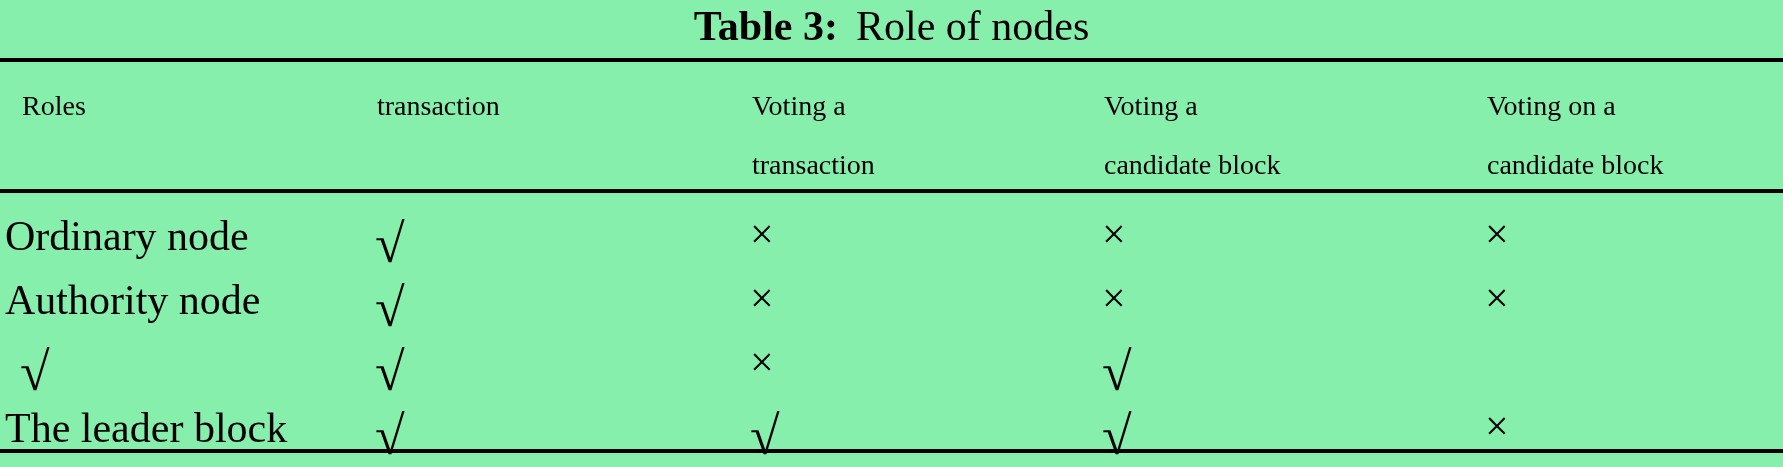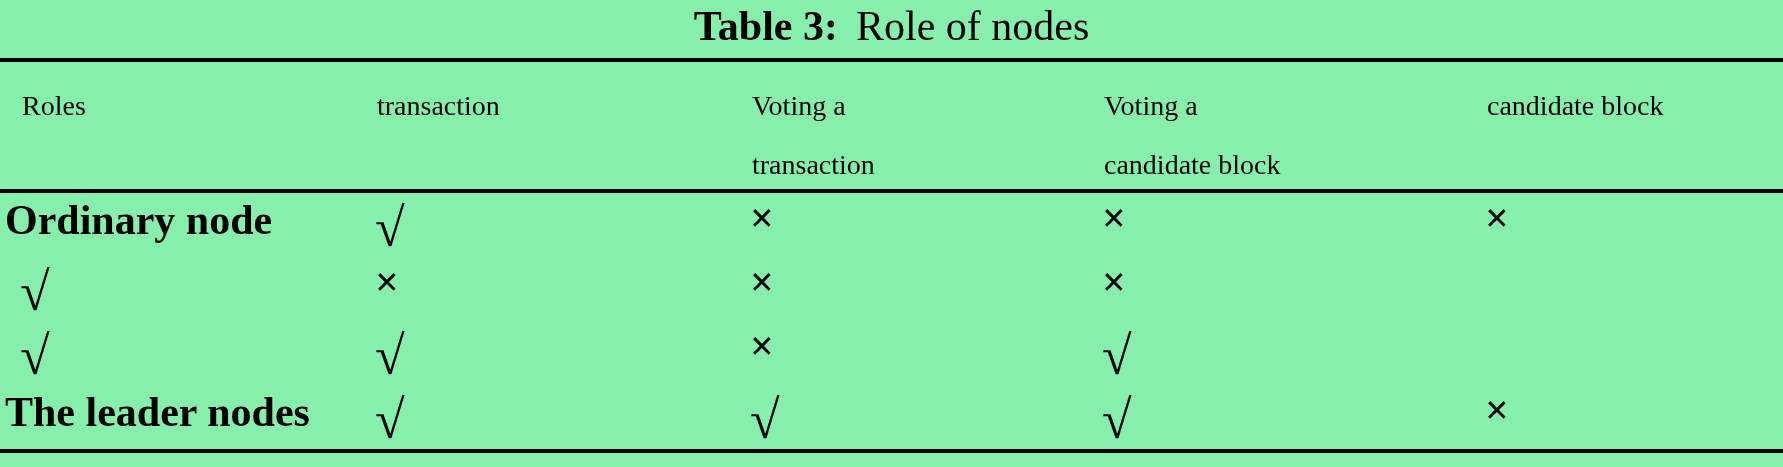--- a/index.html
+++ b/index.html
@@ -47,22 +47,21 @@
     padding-left: 22px;
     overflow: visible;
     white-space: nowrap;
   }
   .header-cell .hline {
     display: block;
   }
   .body-row {
     height: 64px;
     box-sizing: border-box;
-    padding-top: 4px;
-    font-weight: bold;
+    padding-top: 20px;
   }
   .role-cell {
     font-size: 42px;
     line-height: 46px;
     padding-left: 5px;
     white-space: nowrap;
   }
   .mark-cell {
     padding-left: 20px;
     line-height: 46px;
@@ -103,50 +102,52 @@
     </div>
     <div class="header-cell">
       <span class="hline">Voting a</span>
       <span class="hline">transaction</span>
     </div>
     <div class="header-cell">
       <span class="hline">Voting a</span>
       <span class="hline">candidate block</span>
     </div>
     <div class="header-cell">
+      <span class="hline">Voting on a</span>
       <span class="hline">candidate block</span>
     </div>
   </div>
 
   <div class="rule"></div>
 
   <div class="cols body-row">
     <div class="role-cell">Ordinary node</div>
     <div class="mark-cell"><span class="mark check">√</span></div>
     <div class="mark-cell"><span class="mark cross">×</span></div>
     <div class="mark-cell"><span class="mark cross">×</span></div>
     <div class="mark-cell"><span class="mark cross">×</span></div>
   </div>
 
   <div class="cols body-row">
+    <div class="role-cell">Authority node</div>
     <div class="mark-cell"><span class="mark check">√</span></div>
     <div class="mark-cell"><span class="mark cross">×</span></div>
     <div class="mark-cell"><span class="mark cross">×</span></div>
     <div class="mark-cell"><span class="mark cross">×</span></div>
   </div>
 
   <div class="cols body-row">
     <div class="mark-cell"><span class="mark check">√</span></div>
     <div class="mark-cell"><span class="mark check">√</span></div>
     <div class="mark-cell"><span class="mark cross">×</span></div>
     <div class="mark-cell"><span class="mark check">√</span></div>
   </div>
 
   <div class="cols body-row">
-    <div class="role-cell">The leader nodes</div>
+    <div class="role-cell">The leader block</div>
     <div class="mark-cell"><span class="mark check">√</span></div>
     <div class="mark-cell"><span class="mark check">√</span></div>
     <div class="mark-cell"><span class="mark check">√</span></div>
     <div class="mark-cell"><span class="mark cross">×</span></div>
   </div>
 
   <div class="rule"></div>
 
 </div>
 

